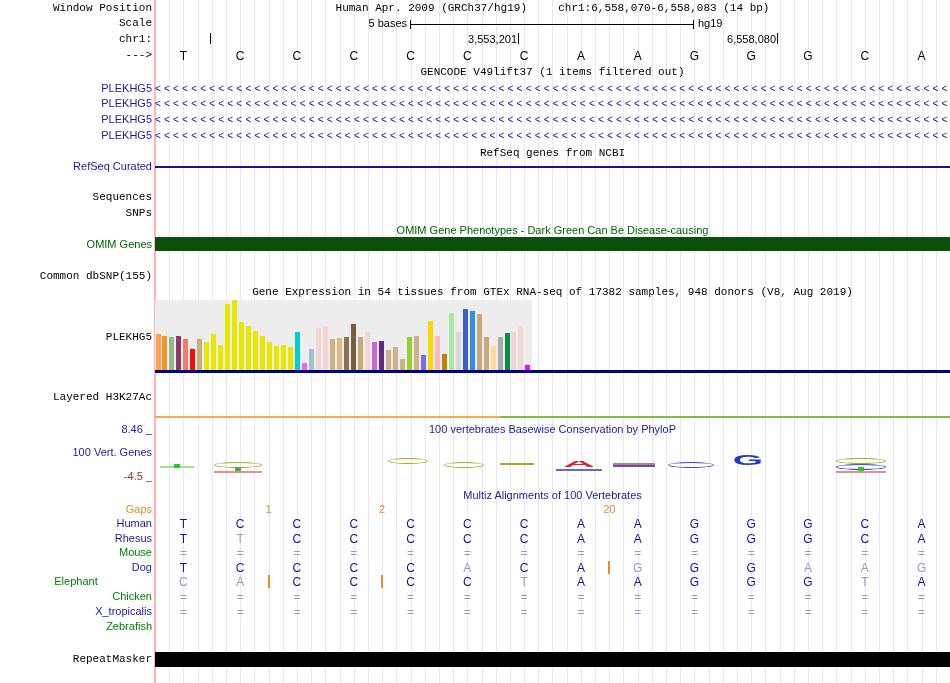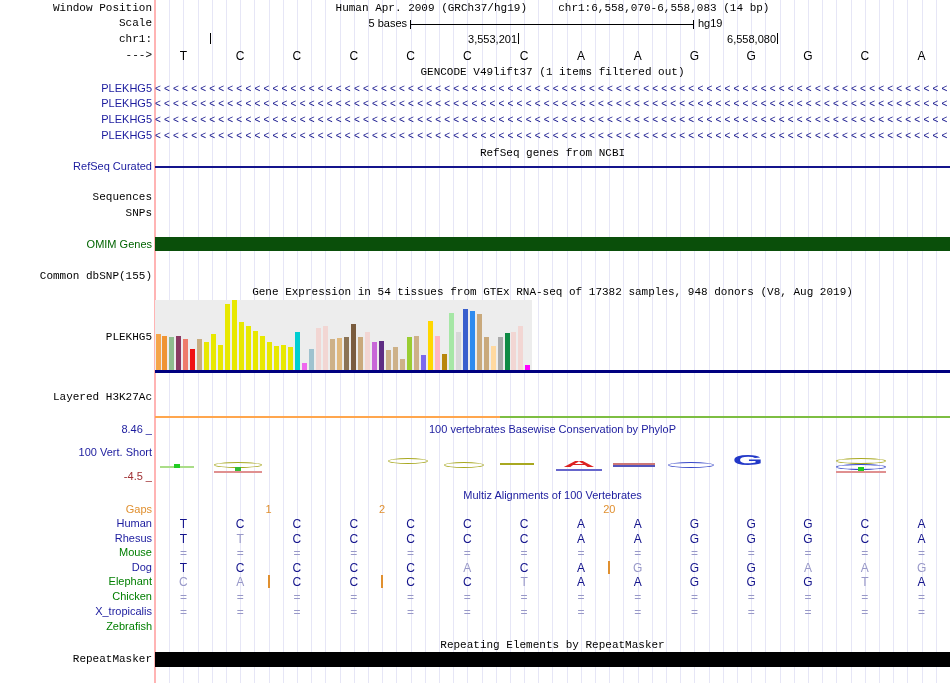--- a/index.html
+++ b/index.html
@@ -52,43 +52,43 @@
 
   <div class="title c-black" style="top:66px">GENCODE V49lift37 (1 items filtered out)</div>
 
   <div class="title c-black" style="top:147px">RefSeq genes from NCBI</div>
   <div class="lbl c-blue" style="top:160px">RefSeq Curated</div>
   <div class="fullbar" style="top:166px;height:2px;background:#14148C"></div>
 
   <div class="lbl c-black" style="top:191px">Sequences</div>
   <div class="lbl c-black" style="top:207px">SNPs</div>
 
+  <div class="title c-dgreen" style="top:224px">OMIM Gene Phenotypes - Dark Green Can Be Disease-causing</div>
   <div class="lbl c-dgreen" style="top:238px">OMIM Genes</div>
   <div class="fullbar" style="top:237px;height:14px;background:#0A4F0A"></div>
 
   <div class="lbl c-black" style="top:270px">Common dbSNP(155)</div>
 
   <div class="title c-black" style="top:286px">Gene Expression in 54 tissues from GTEx RNA-seq of 17382 samples, 948 donors (V8, Aug 2019)</div>
   <div style="position:absolute;left:155px;top:300px;width:377px;height:70px;background:#EDEDED"></div>
   <div class="lbl c-black" style="top:331px">PLEKHG5</div>
   <div class="fullbar" style="top:370px;height:3px;background:#000080"></div>
 
   <div class="lbl c-black" style="top:391px">Layered H3K27Ac</div>
   <div class="hline" style="left:155px;top:416px;width:345px;background:#FFA64D"></div>
   <div class="hline" style="left:500px;top:416px;width:450px;background:#7DBE42"></div>
 
   <div class="lbl c-blue" style="top:423px">8.46 _</div>
   <div class="title c-blue" style="top:423px">100 vertebrates Basewise Conservation by PhyloP</div>
-  <div class="lbl c-blue" style="top:446px">100 Vert. Short</div>
+  <div class="lbl c-blue" style="top:446px">100 Vert. Genes</div>
   <div class="lbl c-red" style="top:470px">-4.5 _</div>
 
   <div class="title c-blue" style="top:489px">Multiz Alignments of 100 Vertebrates</div>
   <div class="lbl c-orange" style="top:503px">Gaps</div>
 
-  <div class="title c-black" style="top:639px">Repeating Elements by RepeatMasker</div>
   <div class="lbl c-black" style="top:653px">RepeatMasker</div>
   <div class="fullbar" style="top:652px;height:15px;background:#000"></div>
 <div style="position: absolute; left: 155px; top: 49px; width: 56.7857px; text-align: center; font-size: 12px; line-height: 14px; color: rgb(0, 0, 0);">T</div>
     <div style="position: absolute; left: 211.786px; top: 49px; width: 56.7857px; text-align: center; font-size: 12px; line-height: 14px; color: rgb(0, 0, 0);">C</div>
     <div style="position: absolute; left: 268.571px; top: 49px; width: 56.7857px; text-align: center; font-size: 12px; line-height: 14px; color: rgb(0, 0, 0);">C</div>
     <div style="position: absolute; left: 325.357px; top: 49px; width: 56.7857px; text-align: center; font-size: 12px; line-height: 14px; color: rgb(0, 0, 0);">C</div>
     <div style="position: absolute; left: 382.143px; top: 49px; width: 56.7857px; text-align: center; font-size: 12px; line-height: 14px; color: rgb(0, 0, 0);">C</div>
     <div style="position: absolute; left: 438.929px; top: 49px; width: 56.7857px; text-align: center; font-size: 12px; line-height: 14px; color: rgb(0, 0, 0);">C</div>
     <div style="position: absolute; left: 495.714px; top: 49px; width: 56.7857px; text-align: center; font-size: 12px; line-height: 14px; color: rgb(0, 0, 0);">C</div>
     <div style="position: absolute; left: 552.5px; top: 49px; width: 56.7857px; text-align: center; font-size: 12px; line-height: 14px; color: rgb(0, 0, 0);">A</div>
@@ -251,21 +251,21 @@
     <div style="position: absolute; left: 382.143px; top: 561px; width: 56.7857px; text-align: center; font-size: 12px; line-height: 14px; color: rgb(20, 20, 140);">C</div>
     <div style="position: absolute; left: 438.929px; top: 561px; width: 56.7857px; text-align: center; font-size: 12px; line-height: 14px; color: rgb(152, 152, 200);">A</div>
     <div style="position: absolute; left: 495.714px; top: 561px; width: 56.7857px; text-align: center; font-size: 12px; line-height: 14px; color: rgb(20, 20, 140);">C</div>
     <div style="position: absolute; left: 552.5px; top: 561px; width: 56.7857px; text-align: center; font-size: 12px; line-height: 14px; color: rgb(20, 20, 140);">A</div>
     <div style="position: absolute; left: 609.286px; top: 561px; width: 56.7857px; text-align: center; font-size: 12px; line-height: 14px; color: rgb(152, 152, 200);">G</div>
     <div style="position: absolute; left: 666.071px; top: 561px; width: 56.7857px; text-align: center; font-size: 12px; line-height: 14px; color: rgb(20, 20, 140);">G</div>
     <div style="position: absolute; left: 722.857px; top: 561px; width: 56.7857px; text-align: center; font-size: 12px; line-height: 14px; color: rgb(20, 20, 140);">G</div>
     <div style="position: absolute; left: 779.643px; top: 561px; width: 56.7857px; text-align: center; font-size: 12px; line-height: 14px; color: rgb(152, 152, 200);">A</div>
     <div style="position: absolute; left: 836.429px; top: 561px; width: 56.7857px; text-align: center; font-size: 12px; line-height: 14px; color: rgb(152, 152, 200);">A</div>
     <div style="position: absolute; left: 893.214px; top: 561px; width: 56.7857px; text-align: center; font-size: 12px; line-height: 14px; color: rgb(152, 152, 200);">G</div>
-    <div style="position: absolute; left: 0px; top: 575px; width: 152px; text-align: right; font-size: 11px; line-height: 13px; color: rgb(0, 127, 0);">Elephant</div>
+    <div style="position: absolute; left: 0px; top: 575px; width: 152px; text-align: center; font-size: 11px; line-height: 13px; color: rgb(0, 127, 0);">Elephant</div>
     <div style="position: absolute; left: 155px; top: 575px; width: 56.7857px; text-align: center; font-size: 12px; line-height: 14px; color: rgb(152, 152, 200);">C</div>
     <div style="position: absolute; left: 211.786px; top: 575px; width: 56.7857px; text-align: center; font-size: 12px; line-height: 14px; color: rgb(152, 152, 200);">A</div>
     <div style="position: absolute; left: 268.571px; top: 575px; width: 56.7857px; text-align: center; font-size: 12px; line-height: 14px; color: rgb(20, 20, 140);">C</div>
     <div style="position: absolute; left: 325.357px; top: 575px; width: 56.7857px; text-align: center; font-size: 12px; line-height: 14px; color: rgb(20, 20, 140);">C</div>
     <div style="position: absolute; left: 382.143px; top: 575px; width: 56.7857px; text-align: center; font-size: 12px; line-height: 14px; color: rgb(20, 20, 140);">C</div>
     <div style="position: absolute; left: 438.929px; top: 575px; width: 56.7857px; text-align: center; font-size: 12px; line-height: 14px; color: rgb(20, 20, 140);">C</div>
     <div style="position: absolute; left: 495.714px; top: 575px; width: 56.7857px; text-align: center; font-size: 12px; line-height: 14px; color: rgb(152, 152, 200);">T</div>
     <div style="position: absolute; left: 552.5px; top: 575px; width: 56.7857px; text-align: center; font-size: 12px; line-height: 14px; color: rgb(20, 20, 140);">A</div>
     <div style="position: absolute; left: 609.286px; top: 575px; width: 56.7857px; text-align: center; font-size: 12px; line-height: 14px; color: rgb(20, 20, 140);">A</div>
     <div style="position: absolute; left: 666.071px; top: 575px; width: 56.7857px; text-align: center; font-size: 12px; line-height: 14px; color: rgb(20, 20, 140);">G</div>

